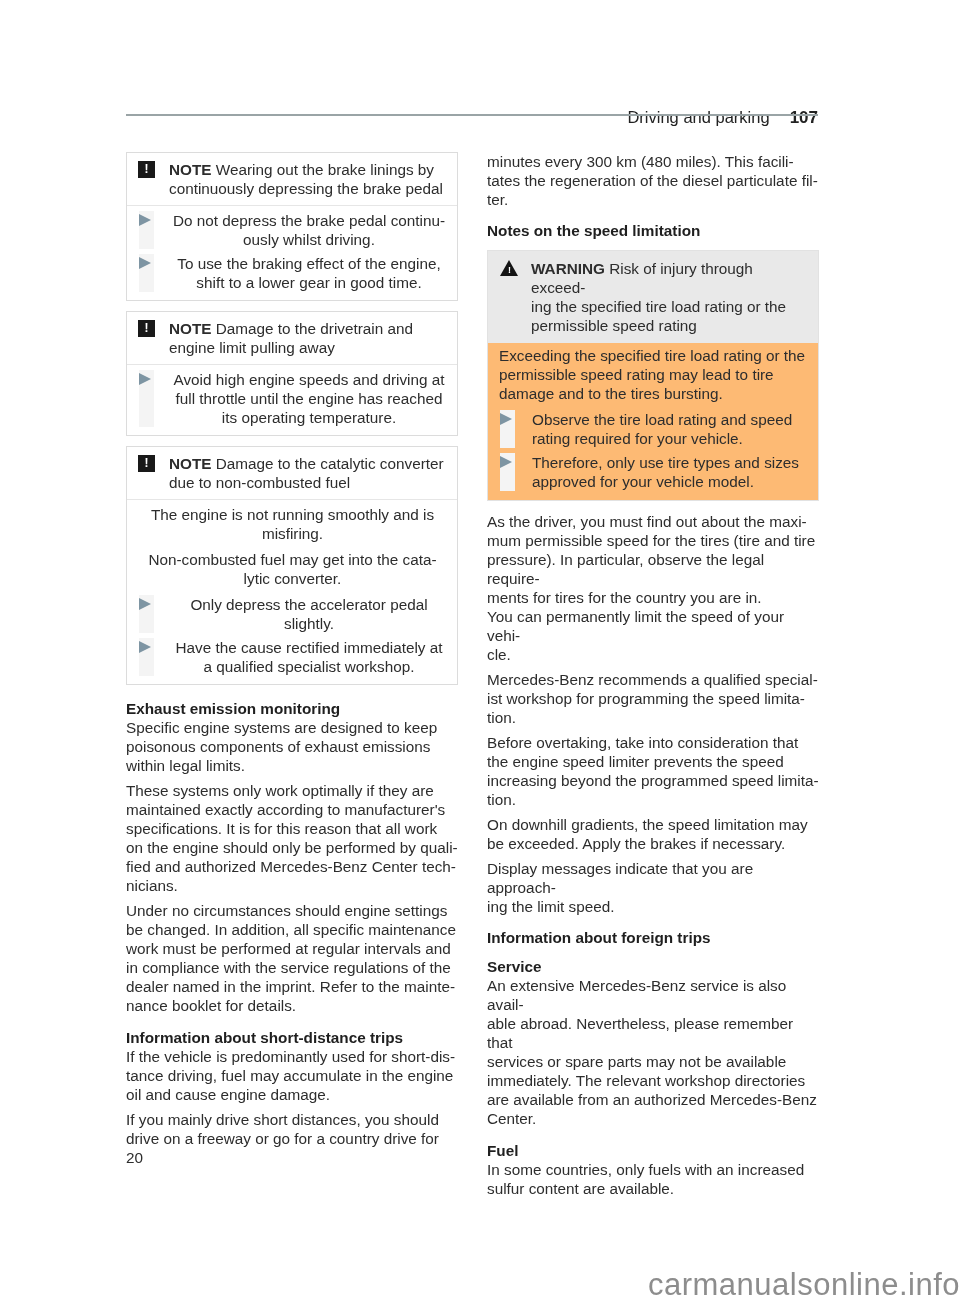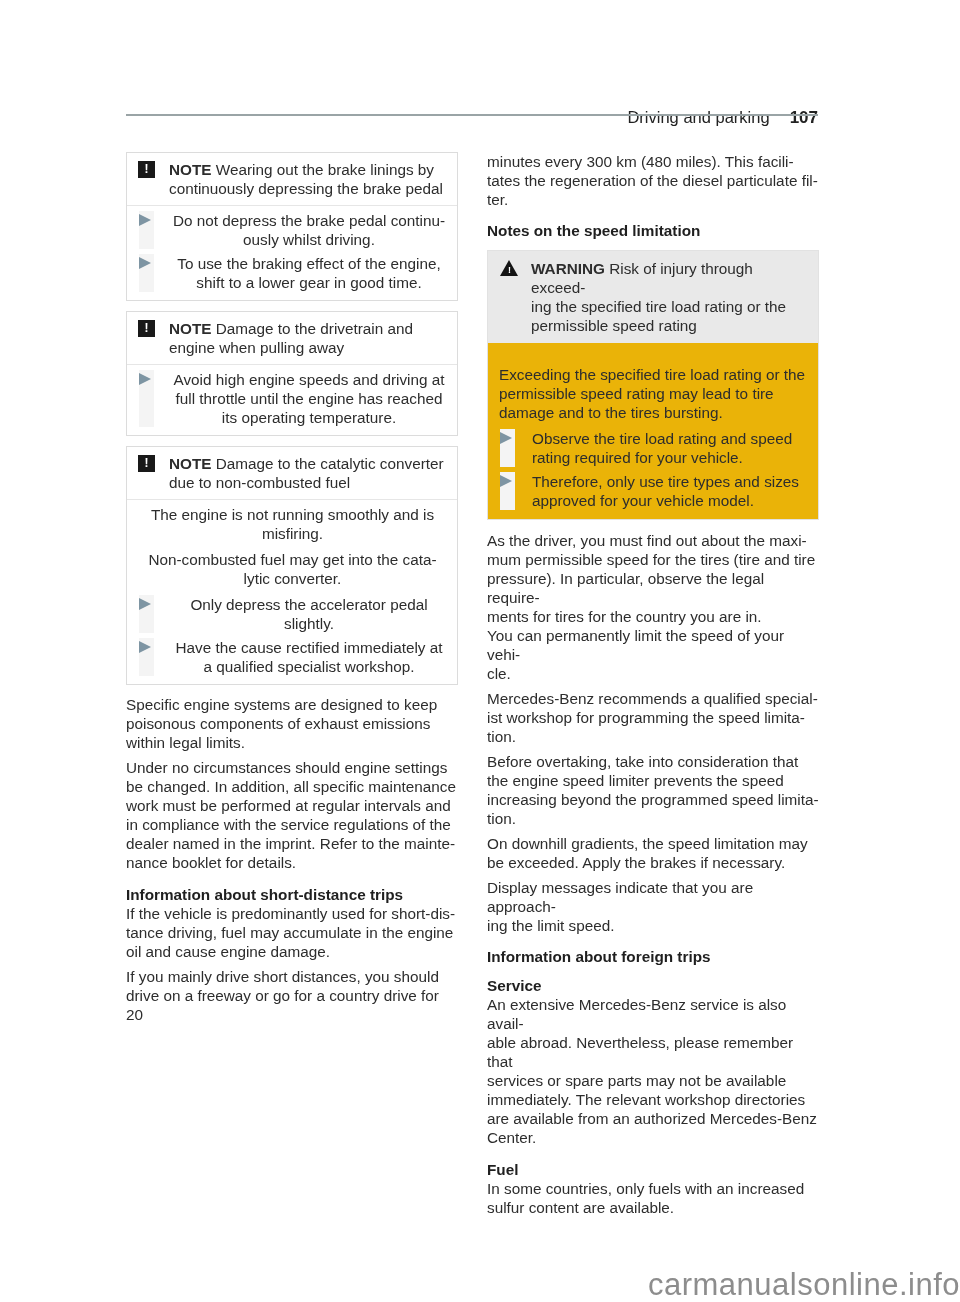--- a/index.html
+++ b/index.html
@@ -63,21 +63,21 @@
   .warn-icon .tri{
     position:absolute;left:0;top:0;width:0;height:0;
     border-left:9.5px solid transparent;border-right:9.5px solid transparent;
     border-bottom:16px solid #141414;
   }
   .warn-icon .bang{
     position:absolute;left:0;top:5px;width:19px;text-align:center;
     color:#fff;font-weight:bold;font-size:9px;line-height:11px;
   }
   .warn-header .hdr-text{margin-left:12px;}
-  .warn-body{padding:22px 10px 9px 11px;background:#eab308;}
+  .warn-body{padding:3px 10px 9px 11px;background:#fdba74;}
   
   .para{margin:0 0 6px;white-space:pre-line;}
   .sec-h{font-weight:bold;color:#1f1f1f;margin:13px 0 0;}
   .sec-h.standalone{margin:12px 0 10px;}
   .sec-h.first{margin-top:14px;}
   .sub-h{font-weight:bold;color:#1f1f1f;margin:12px 0 0;}
   .sub-h.tight{margin-top:13px;}
   
   .watermark{
     position:absolute;top:1268px;right:0;
@@ -111,21 +111,21 @@
         <span class="btext">To use the braking effect of the engine,
 shift to a lower gear in good time.</span>
       </div>
     </div>
   </div>
 
   <div class="note">
     <div class="note-header">
       <span class="note-icon">!</span>
       <div class="hdr-text"><b>NOTE</b> <span class="pre">Damage to the drivetrain and
-engine when pulling away</span></div>
+engine limit pulling away</span></div>
     </div>
     <div class="note-body">
       <div class="bullet">
         <span class="marker"></span>
         <span class="btext">Avoid high engine speeds and driving at
 full throttle until the engine has reached
 its operating temperature.</span>
       </div>
     </div>
   </div>
@@ -147,23 +147,30 @@
 slightly.</span>
       </div>
       <div class="bullet">
         <span class="marker"></span>
         <span class="btext">Have the cause rectified immediately at
 a qualified specialist workshop.</span>
       </div>
     </div>
   </div>
 
+  <div class="sec-h first">Exhaust emission monitoring</div>
   <p class="para">Specific engine systems are designed to keep
 poisonous components of exhaust emissions
 within legal limits.</p>
+  <p class="para">These systems only work optimally if they are
+maintained exactly according to manufacturer's
+specifications. It is for this reason that all work
+on the engine should only be performed by quali-
+fied and authorized Mercedes-Benz Center tech-
+nicians.</p>
   <p class="para">Under no circumstances should engine settings
 be changed. In addition, all specific maintenance
 work must be performed at regular intervals and
 in compliance with the service regulations of the
 dealer named in the imprint. Refer to the mainte-
 nance booklet for details.</p>
 
   <div class="sec-h">Information about short-distance trips</div>
   <p class="para">If the vehicle is predominantly used for short-dis-
 tance driving, fuel may accumulate in the engine

